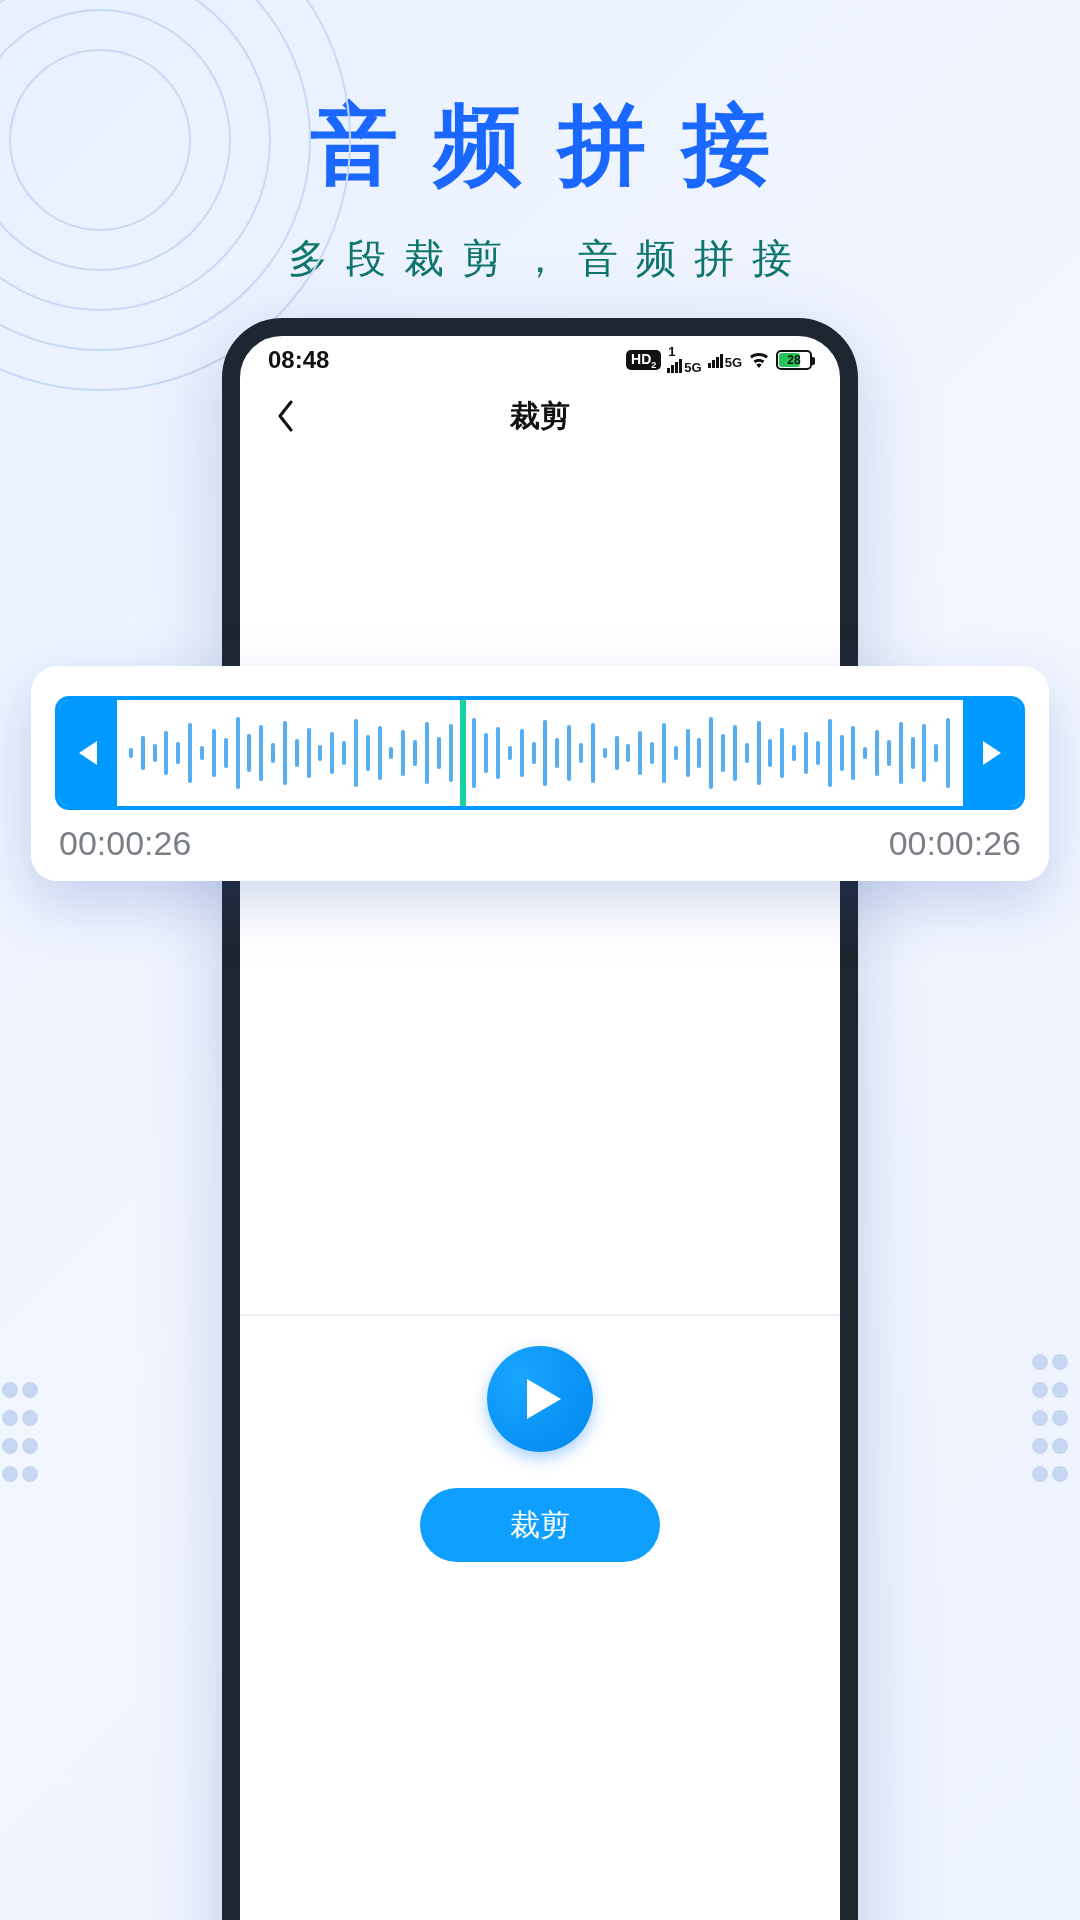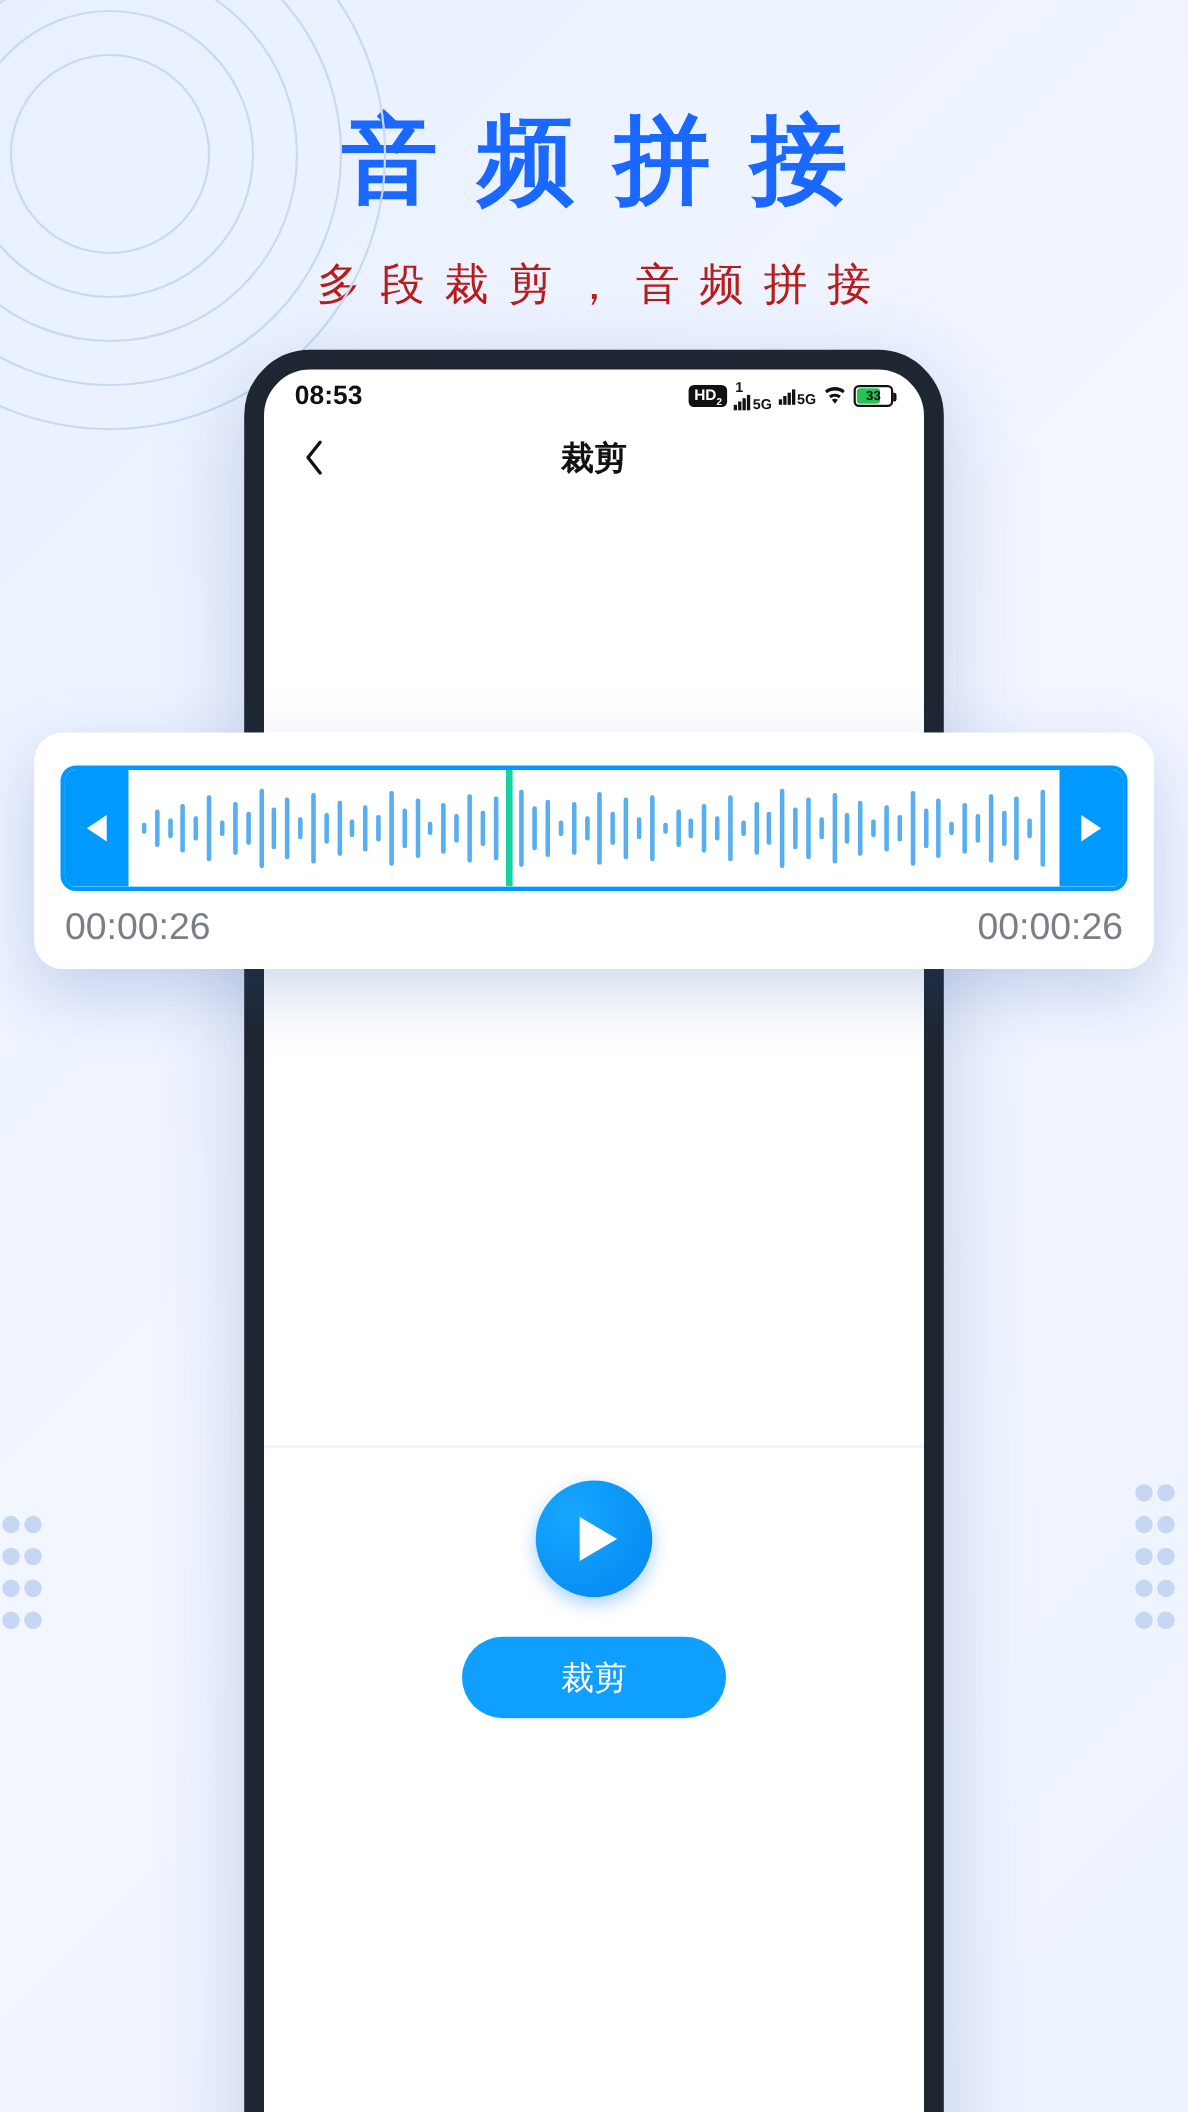--- a/index.html
+++ b/index.html
@@ -45,21 +45,21 @@
       font-weight: 800;
       color: #1a68ff;
       letter-spacing: 36px;
       margin-top: 86px;
       text-indent: 36px;
     }
     .subtitle {
       text-align: center;
       font-size: 40px;
       font-weight: 500;
-      color: #b91c1c;
+      color: #0f766e;
       letter-spacing: 18px;
       margin-top: 26px;
       text-indent: 18px;
     }
 
     
     .phone {
       position: absolute;
       left: 50%;
       transform: translateX(-50%);
@@ -209,21 +209,21 @@
   <span class="dot"></span><span class="dot"></span>
   <span class="dot"></span><span class="dot"></span>
   <span class="dot"></span><span class="dot"></span>
 </div>
 
 <h1 class="headline">音频拼接</h1>
 <h2 class="subtitle">多段裁剪，音频拼接</h2>
 
 <div class="phone">
   <div class="statusbar">
-    <span>08:53</span>
+    <span>08:48</span>
     <div class="status-right">
       <span class="status-pill">
         <span>HD</span><sub style="font-size:9px">2</sub>
       </span>
       <span class="sig-stack">
         <span class="sig-label">1</span>
         <span style="display:flex;align-items:flex-end">
           <span class="sig">
               <span class="sig-col"></span>
               <span class="sig-col"></span>
@@ -244,21 +244,21 @@
           <span class="sig-label">5G</span>
         </span>
       </span>
       <span>
         <svg width="22" height="18" viewBox="0 0 24 20">
             <path d="M12 20l-3-4c1.8-1.4 4.2-1.4 6 0l-3 4zm-6-8c3.3-2.8 8.7-2.8 12 0l-2 2.6c-2.3-2-5.7-2-8 0L6 12zm-4-5.2C7 2 17 2 22 6.8l-2 2.6C15.8 5.8 8.2 5.8 4 9.4L2 6.8z" fill="#111"></path>
           </svg>
       </span>
       <span class="battery">
         <span class="fill"></span>
-        <span class="txt">33</span>
+        <span class="txt">28</span>
       </span>
     </div>
   </div>
 
   <div class="appbar">
     <div class="back-btn">
       <svg viewBox="0 0 20 32">
           <path d="M15 2 L4 16 L15 30" stroke="#111" stroke-width="3" fill="none" stroke-linecap="round" stroke-linejoin="round"></path>
         </svg>
     </div>

